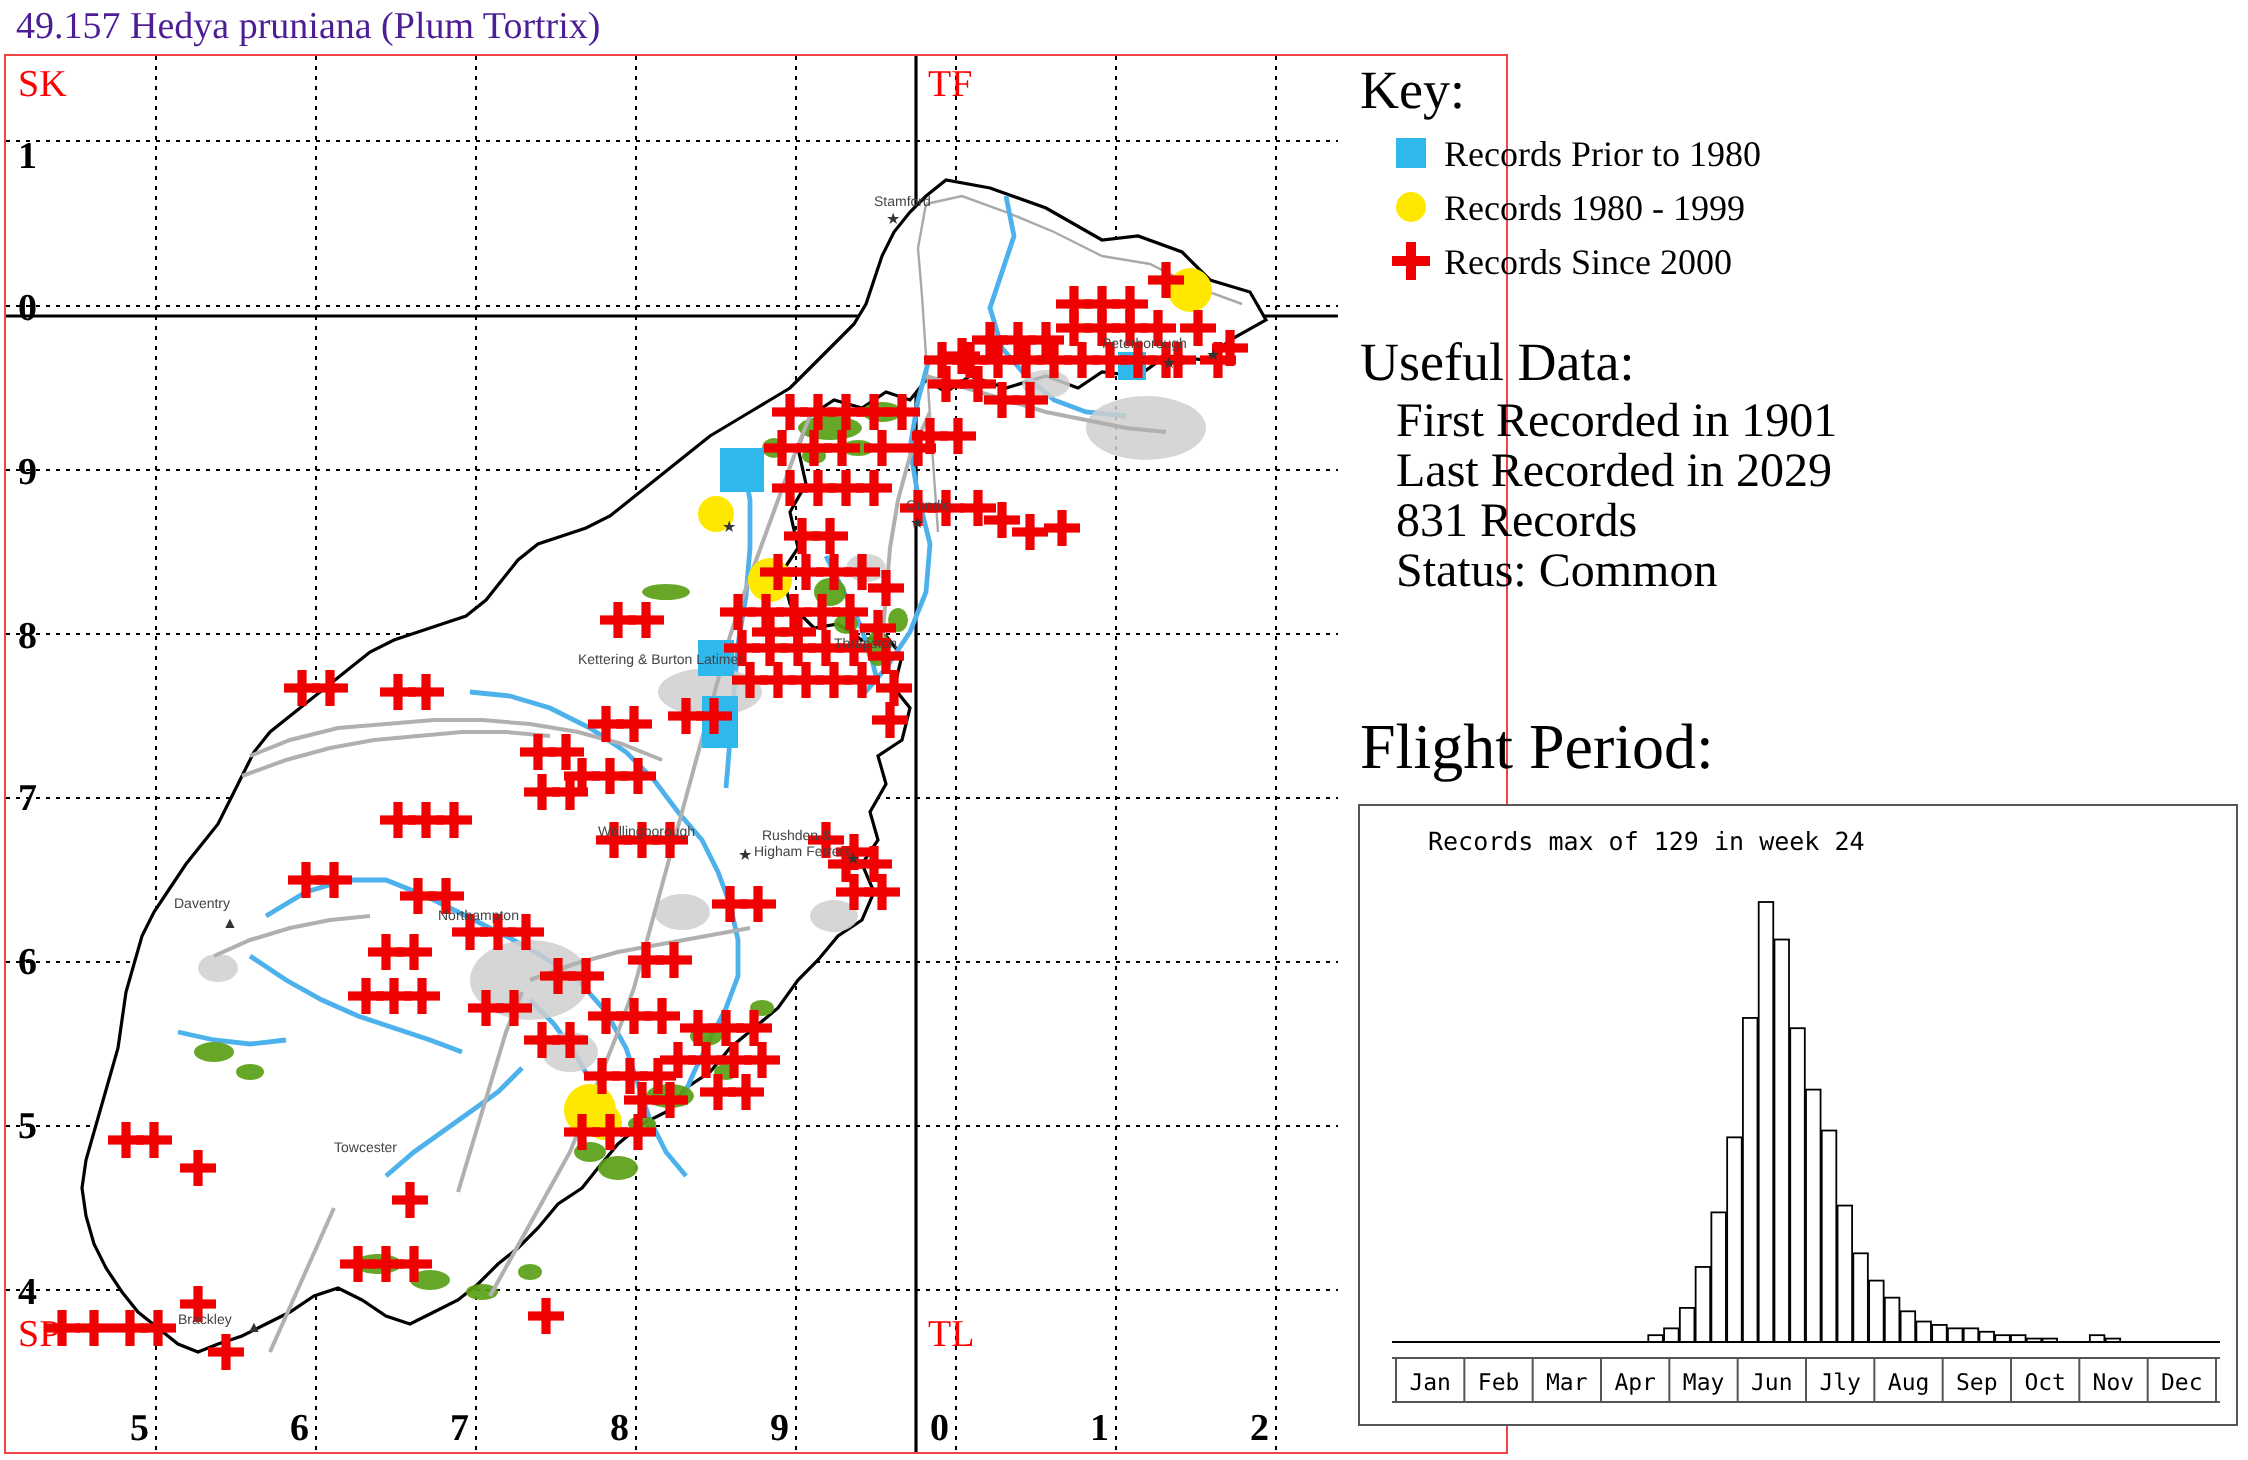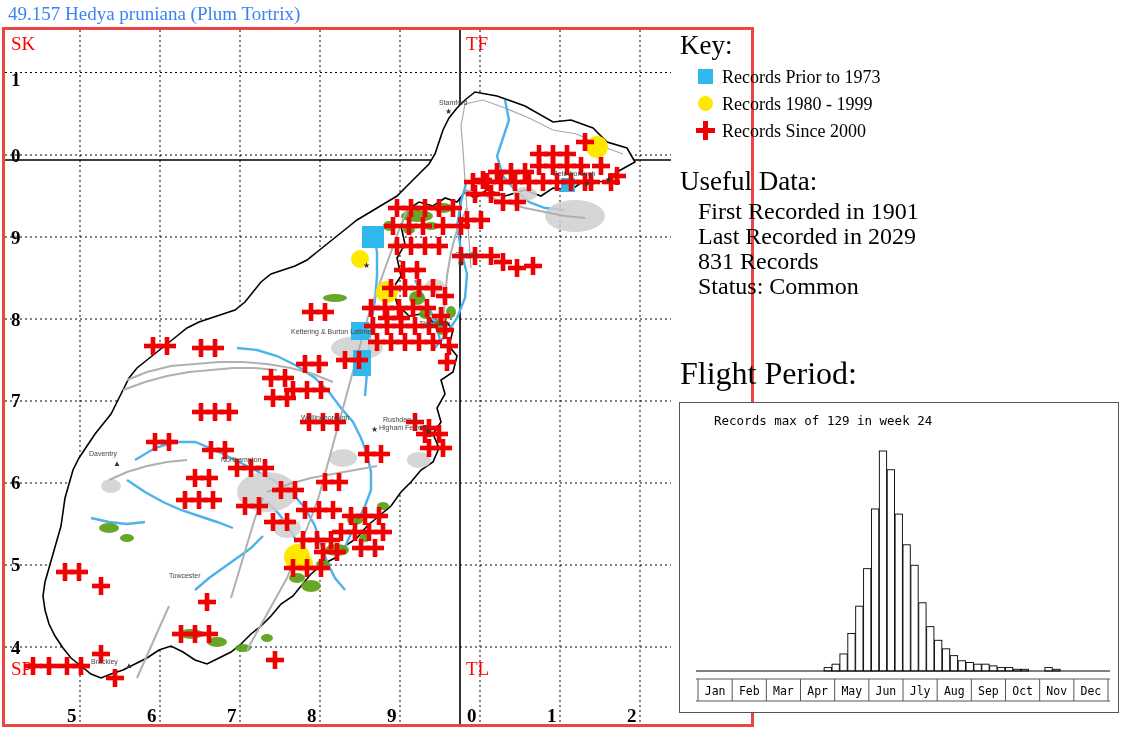--- a/index.html
+++ b/index.html
@@ -21,31 +21,31 @@
     width: 1124px;
     height: 730px;
   }
   
   #species-title {
     position: absolute;
     left: 8px;
     top: 2px;
     font-size: 19px;
     line-height: 24px;
-    color: #3b82f6;
+    color: #4c1d95;
     white-space: nowrap;
   }
   
   #map-panel {
     position: absolute;
     left: 2px;
     top: 27px;
     width: 752px;
     height: 700px;
-    border: 3px solid #ef4444;
+    border: 1px solid #ef4444;
     box-sizing: border-box;
     background: #ffffff;
     overflow: hidden;
     text-align: center;
   }
   #map-svg { position: absolute; left: 0; top: 0; }
 
   
   #key-block {
     position: absolute;
@@ -700,21 +700,21 @@
     </svg>
   </div>
 
   <div id="key-block">
     <div class="big-head">Key:</div>
 
     <div class="key-row">
       <span class="key-symbol">
           <span class="sq"></span>
         </span>
-      <span class="key-label">Records Prior to 1973</span>
+      <span class="key-label">Records Prior to 1980</span>
     </div>
 
     <div class="key-row">
       <span class="key-symbol">
           <span class="circ"></span>
         </span>
       <span class="key-label">Records 1980 - 1999</span>
     </div>
 
     <div class="key-row">

